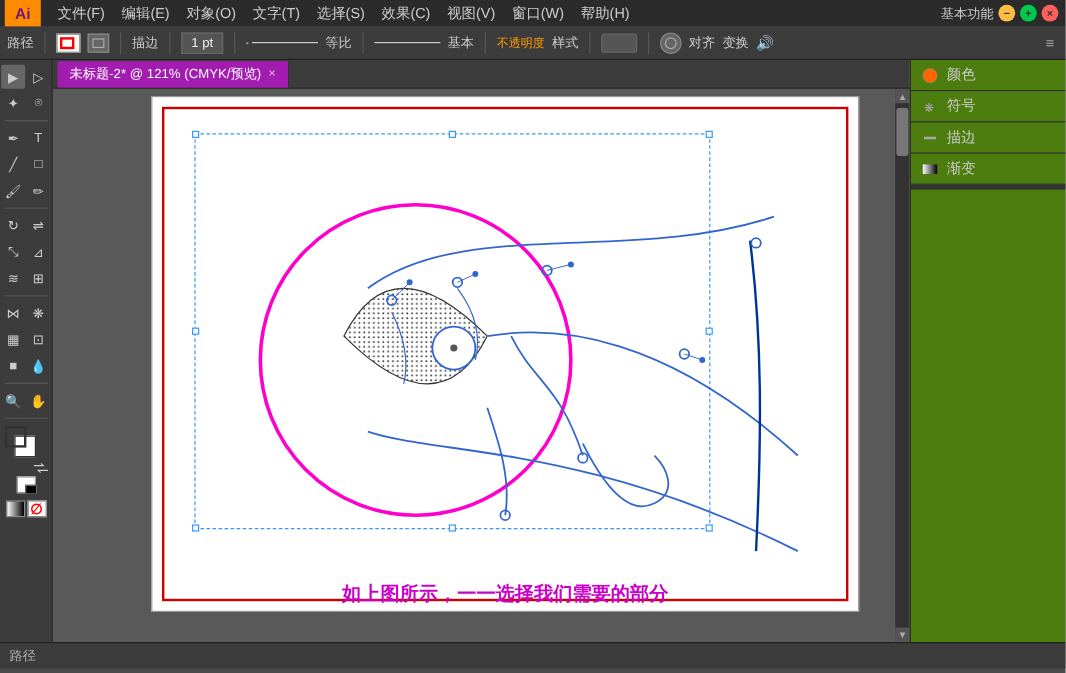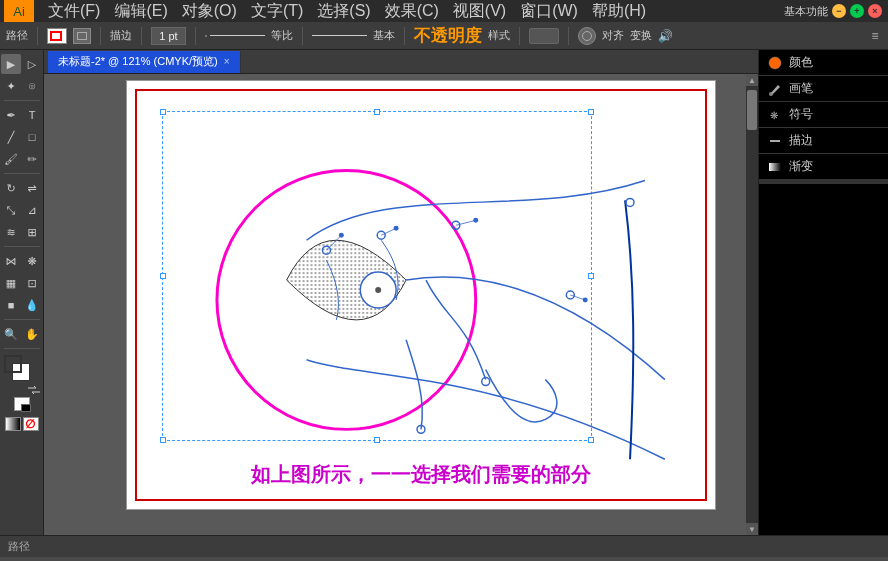--- a/index.html
+++ b/index.html
@@ -4,39 +4,39 @@
   <style>
     * { margin: 0; padding: 0; box-sizing: border-box; }
     body { width: 888px; height: 561px; overflow: hidden; font-family: 'SimSun', 'Microsoft YaHei', sans-serif; font-size: 12px; background: #4a4a4a; }
 
     
     #titlebar {
       width: 100%; height: 22px; background: #2b2b2b;
       display: flex; align-items: center; justify-content: space-between;
     }
     #titlebar-left { display: flex; align-items: center; gap: 8px; padding-left: 4px; }
-    #ai-logo { width: 30px; height: 22px; background: #ff8c00; display: flex; align-items: center; justify-content: center; color: #14532d; font-weight: normal; font-size: 13px; }
+    #ai-logo { width: 30px; height: 22px; background: #ff8c00; display: flex; align-items: center; justify-content: center; color: #701a75; font-weight: bold; font-size: 13px; }
     #menu-bar { display: flex; gap: 2px; }
-    .menu-item { color: #ccc; padding: 2px 6px; cursor: pointer; font-size: 16px; }
+    .menu-item { color: #ccc; padding: 2px 6px; cursor: pointer; font-size: 12px; }
     #titlebar-right { display: flex; align-items: center; gap: 4px; padding-right: 6px; }
     .window-btn { width: 14px; height: 14px; border-radius: 50%; cursor: pointer; display: flex; align-items: center; justify-content: center; font-size: 9px; color: #333; font-weight: bold; }
     .btn-min { background: #ffbd44; }
     .btn-max { background: #00ca4e; }
     .btn-close { background: #ff605c; }
     #workspace-label { color: #ccc; font-size: 11px; }
 
     
     #toolbar {
       width: 100%; height: 28px; background: #3c3c3c;
       display: flex; align-items: center; padding: 0 6px; gap: 6px; border-bottom: 1px solid #222;
     }
     .toolbar-item { color: #ccc; font-size: 11px; display: flex; align-items: center; gap: 3px; cursor: pointer; }
     .toolbar-sep { width: 1px; height: 18px; background: #555; margin: 0 3px; }
     .toolbar-input { width: 35px; height: 18px; background: #555; border: 1px solid #666; color: #eee; font-size: 11px; text-align: center; }
-    .toolbar-badge { background: #3c3c3c; color: #ff9900; font-size: 17px; cursor: pointer; font-weight: bold; }
+    .toolbar-badge { background: #3c3c3c; color: #ff9900; font-size: 10px; cursor: pointer; }
 
     
     #main { display: flex; height: calc(561px - 22px - 28px - 26px); }
 
     
     #toolbox {
       width: 44px; background: #3c3c3c; border-right: 1px solid #222;
       display: flex; flex-direction: column; align-items: center; padding: 4px 0; gap: 2px; overflow: hidden;
     }
     .tool-row { display: flex; gap: 1px; }
@@ -53,21 +53,21 @@
       flex: 1; background: #595959; overflow: hidden; position: relative;
     }
     #tab-bar {
       height: 24px; background: #3c3c3c; display: flex; align-items: center; padding-left: 4px;
       border-bottom: 1px solid #222;
     }
     .tab-item {
       height: 22px; padding: 0 10px; background: #4a4a4a; color: #ccc; font-size: 11px;
       display: flex; align-items: center; gap: 6px; border-right: 1px solid #333; cursor: pointer;
     }
-    .tab-item.active { background: #1d4ed8; color: #fff; }
+    .tab-item.active { background: #a21caf; color: #fff; }
     .tab-close { font-size: 10px; cursor: pointer; opacity: 0.7; }
 
     #canvas-container {
       position: relative; width: 100%; height: calc(100% - 24px);
       background: #595959; overflow: hidden;
       display: flex; align-items: center; justify-content: center;
     }
 
     #artboard {
       position: relative;
@@ -111,31 +111,31 @@
     
     #drawing-svg {
       position: absolute;
       top: 0; left: 0;
       width: 100%; height: 100%;
     }
 
     
     #caption {
       position: absolute;
-      bottom: 21px; left: 50%;
+      bottom: 3px; left: 50%;
       transform: translateX(-50%);
       color: #cc00cc;
-      font-size: 20px;
+      font-size: 16px;
       font-weight: bold;
       white-space: nowrap;
     }
 
     
     #right-panel {
-      width: 130px; background: #000000; border-left: 1px solid #222;
+      width: 130px; background: #4d7c0f; border-left: 1px solid #222;
       display: flex; flex-direction: column;
     }
     .panel-item {
       height: 26px; display: flex; align-items: center; padding: 0 8px; gap: 6px;
       color: #ccc; font-size: 12px; cursor: pointer; border-bottom: 1px solid #333;
     }
     .panel-icon { width: 16px; height: 16px; display: flex; align-items: center; justify-content: center; }
 
     
     #statusbar {
@@ -388,29 +388,20 @@
       <div class="panel-icon">
         <svg width="14" height="14" viewBox="0 0 14 14">
             <circle cx="7" cy="7" r="6" fill="#ff6600" stroke="#888" stroke-width="0.5"></circle>
           </svg>
       </div>
       <span>颜色</span>
     </div>
     <div class="panel-item">
       <div class="panel-icon">
         <svg width="14" height="14" viewBox="0 0 14 14">
-            <path d="M2,12 L10,3 L12,5 L4,13 Z" fill="#aaa"></path>
-            <circle cx="3" cy="12" r="2" fill="#888"></circle>
-          </svg>
-      </div>
-      <span>画笔</span>
-    </div>
-    <div class="panel-item">
-      <div class="panel-icon">
-        <svg width="14" height="14" viewBox="0 0 14 14">
             <text x="2" y="11" font-size="10" fill="#aaa">❋</text>
           </svg>
       </div>
       <span>符号</span>
     </div>
     <div class="panel-item">
       <div class="panel-icon">
         <svg width="14" height="14" viewBox="0 0 14 14">
             <line x1="2" y1="7" x2="12" y2="7" stroke="#aaa" stroke-width="2"></line>
           </svg>

